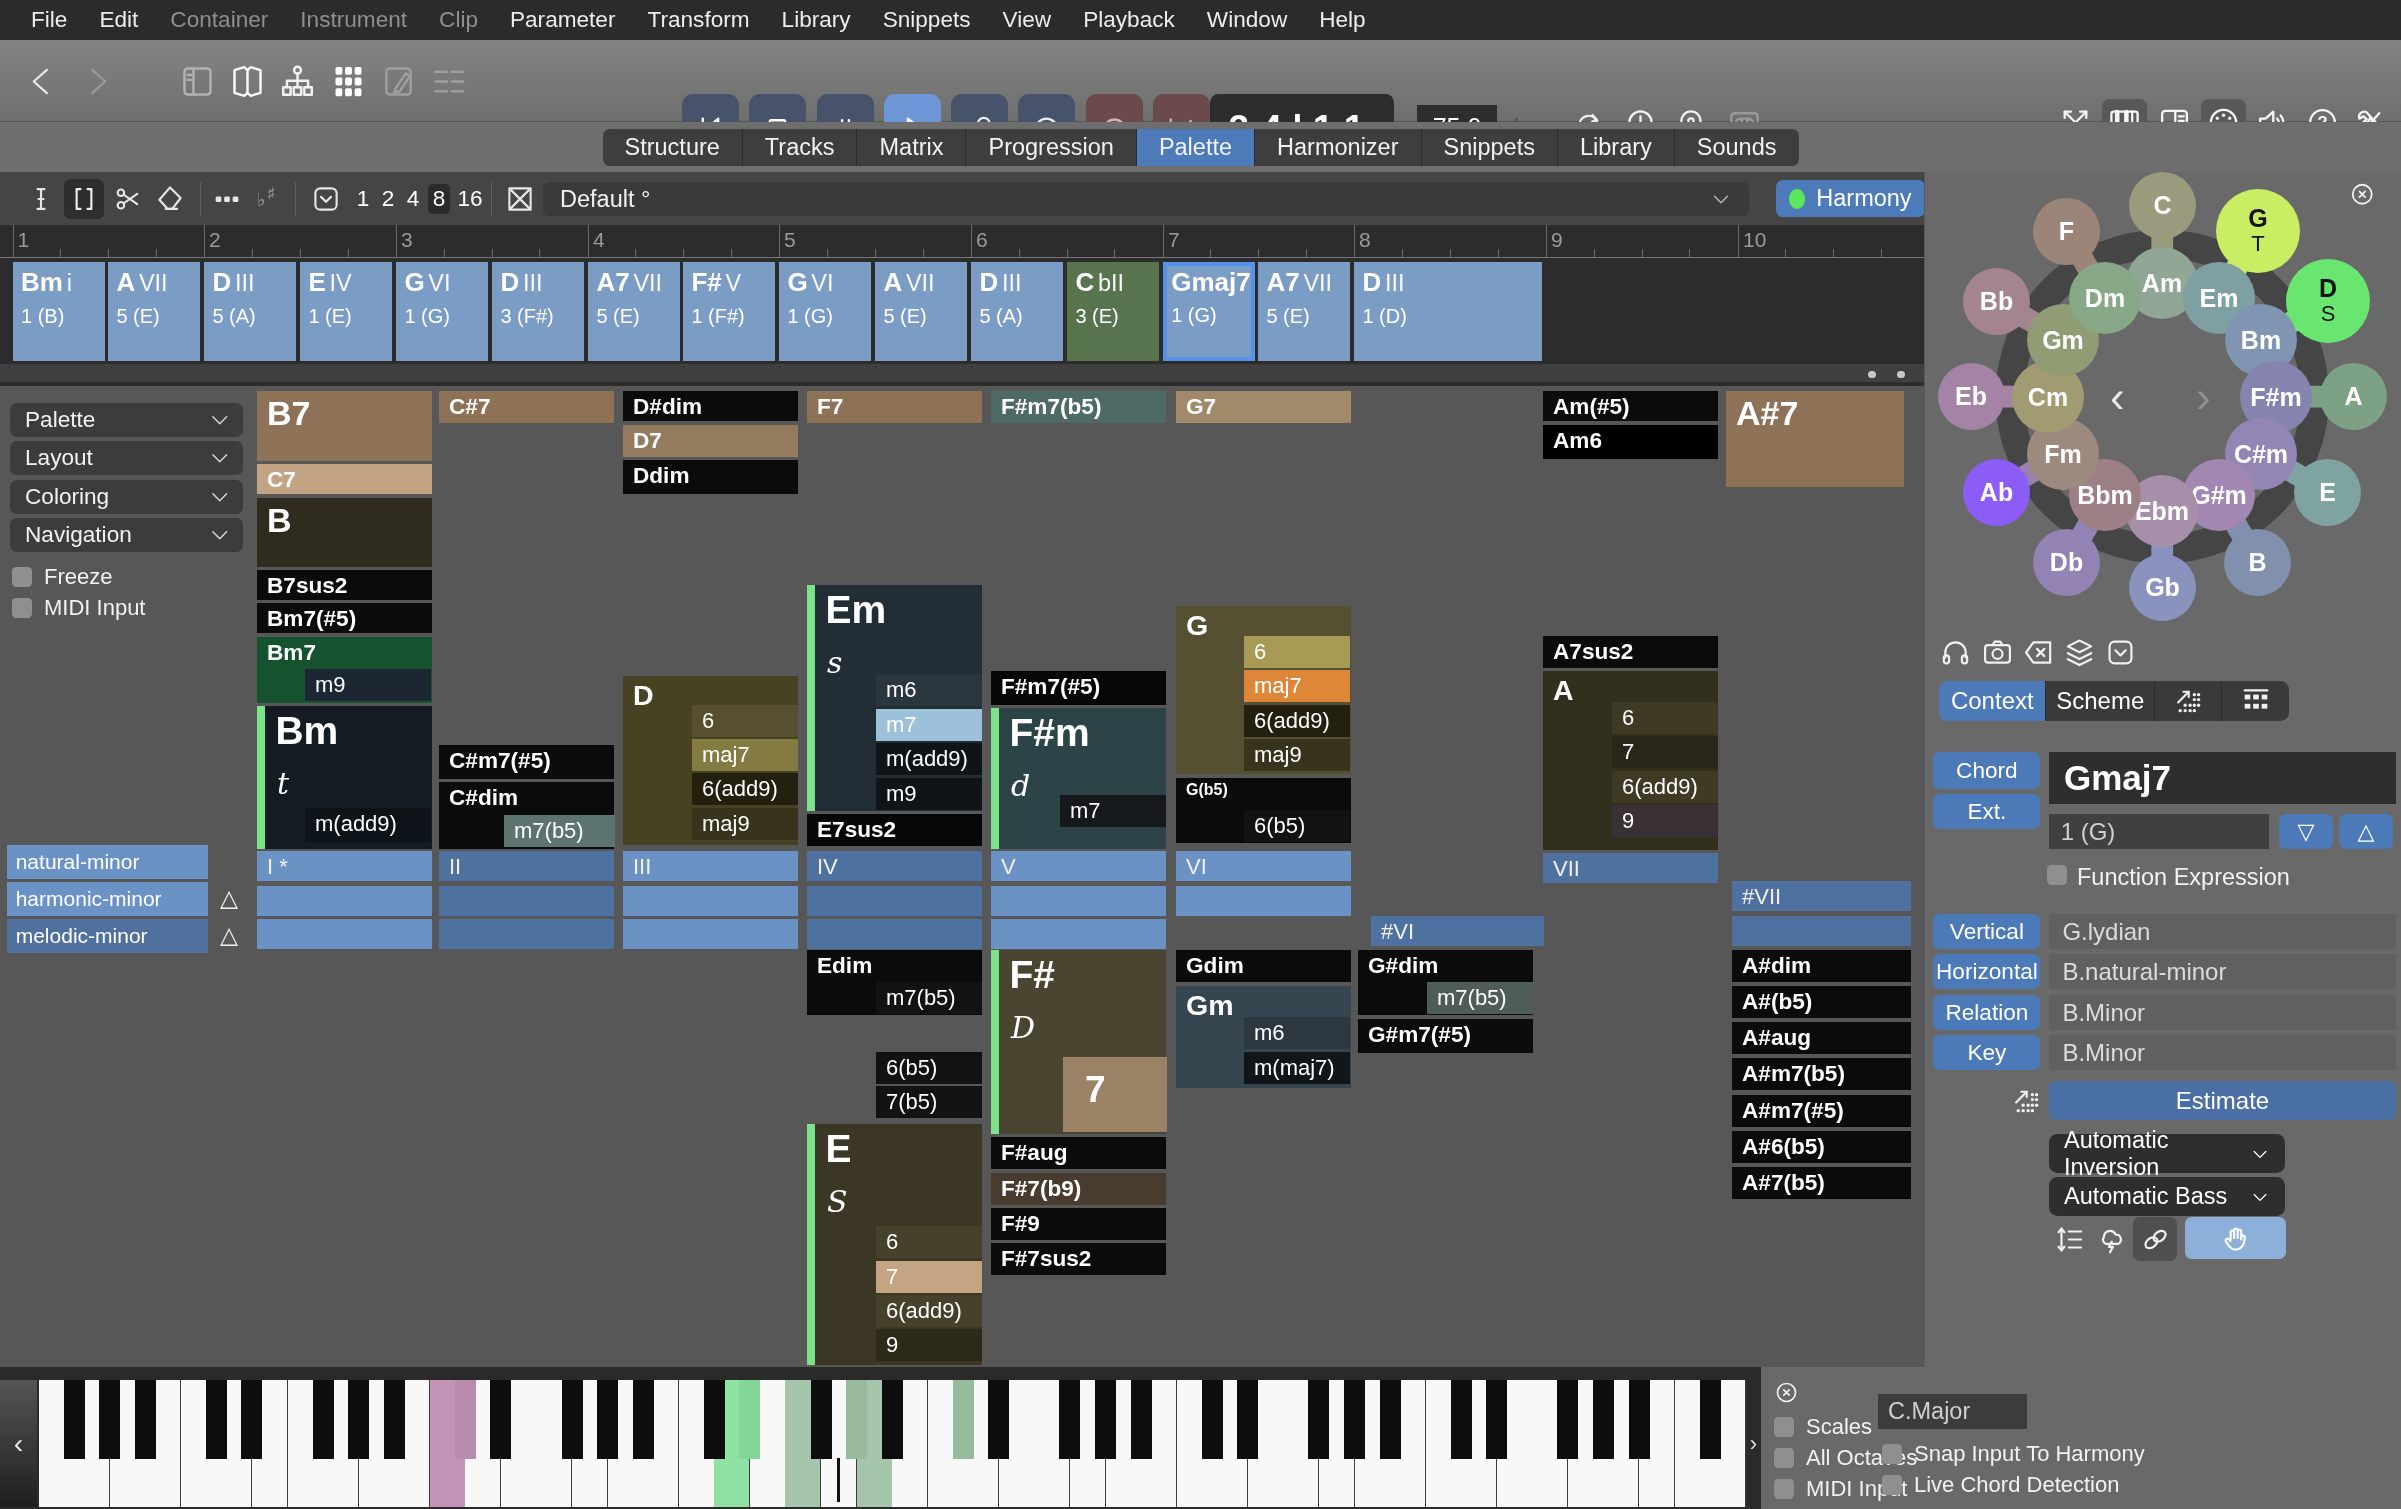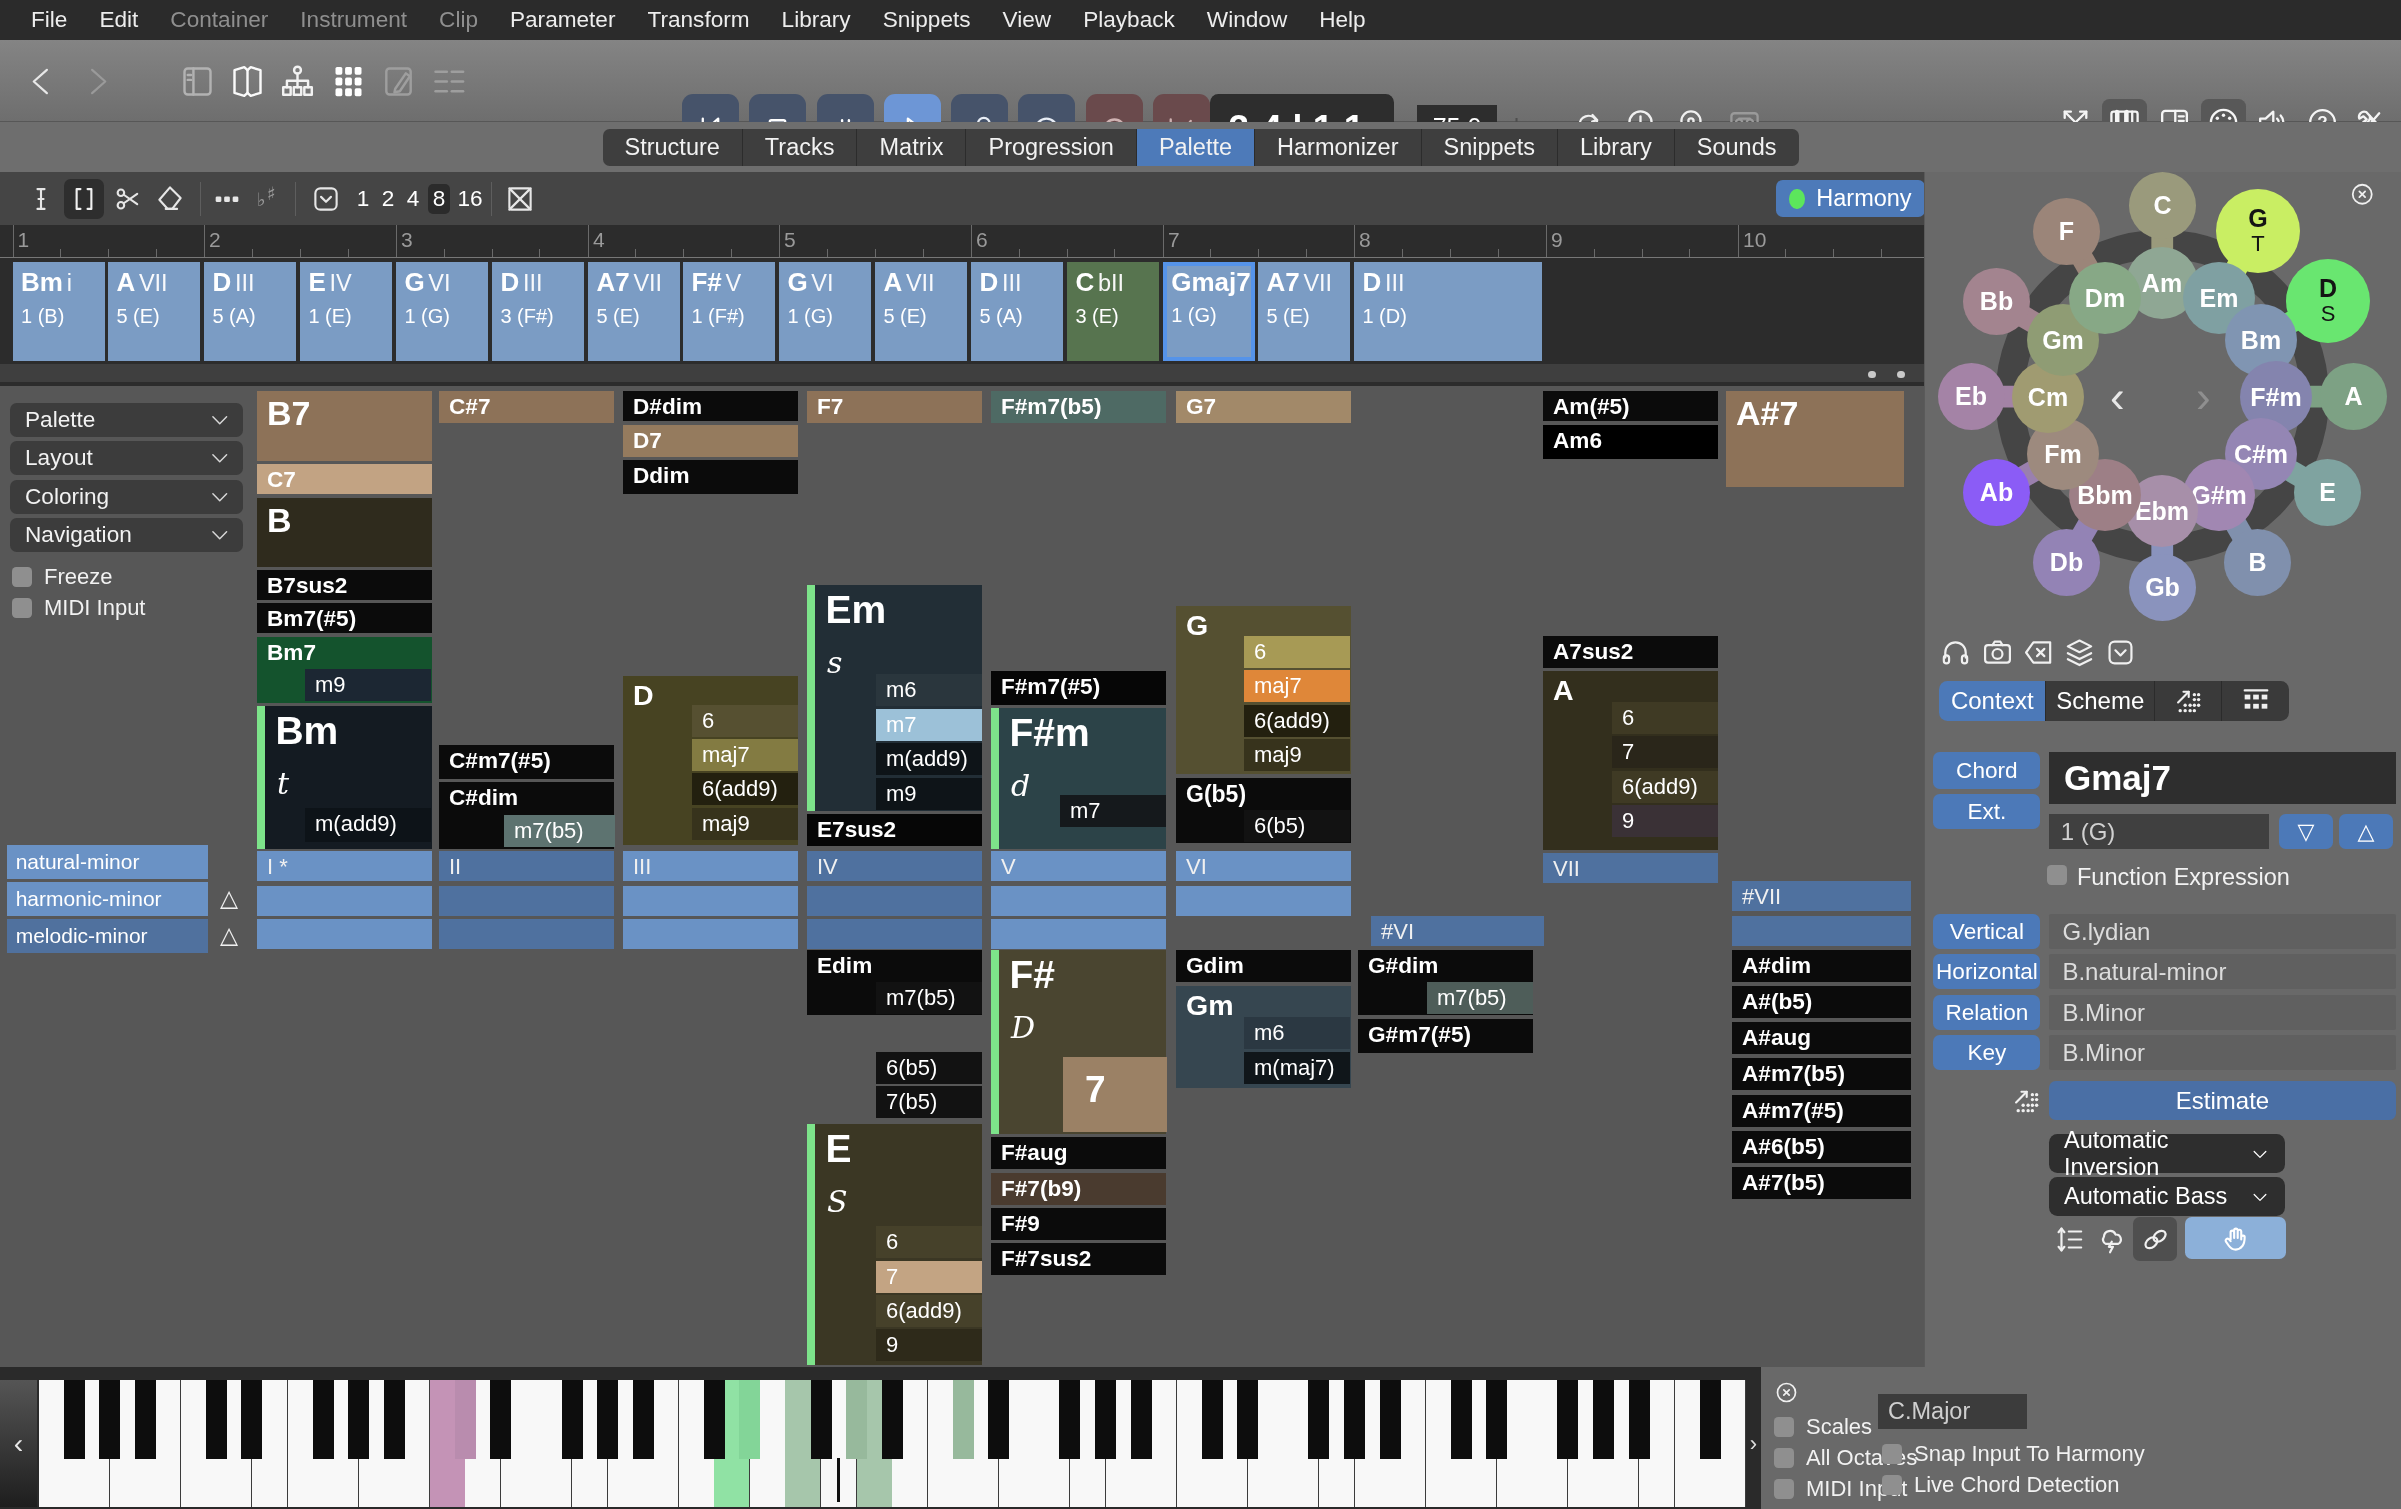--- a/index.html
+++ b/index.html
@@ -405,20 +405,28 @@
       <div class="numpill" style="left: 428px; width: 22px; background: rgb(43, 43, 43); border-radius: 5px;">8</div>
       <div class="numpill" style="left: 453px; width: 34px;">16</div>
       <div class="t2sep" style="left: 491px;"></div>
       <div class="abs" style="left: 503px; top: 10px;"><span class="ic" style="color: rgb(230, 230, 230);">
           <svg width="34" height="34" viewBox="0 0 24 24">
             <rect x="4.5" y="4.5" width="15" height="15" rx="1.5"></rect>
             <line x1="4.5" y1="4.5" x2="19.5" y2="19.5"></line>
             <line x1="19.5" y1="4.5" x2="4.5" y2="19.5"></line>
           </svg>
         </span></div>
+      <div class="abs" id="preset-field">
+        <span>Default °</span>
+        <span class="ic" style="color: rgb(181, 181, 181);">
+          <svg width="22" height="22" viewBox="0 0 24 24">
+            <polyline points="5,9 12,16 19,9"></polyline>
+          </svg>
+        </span>
+      </div>
       <div class="abs" id="harmony-badge">
         <div id="harmony-dot"></div>
         <span id="harmony-label">Harmony</span>
       </div>
     </div>
   <div class="abs" id="timeline">
       <div id="ruler-base"></div>
       <div class="ruler-line" style="left: 12.6px;"></div>
       <div class="ruler-num" style="left: 17.6px;">1</div>
       <div class="ruler-tick" style="left: 60px;"></div>
@@ -691,21 +699,21 @@
         <div class="blk-lbl" style="font-size: 22.6px;">G7</div>
       </div>
       <div class="blk" style="left: 1176px; top: 220px; width: 175px; height: 168px; background: rgb(85, 80, 49);">
         <div class="blk-lbl" style="font-size: 28.5px;">G</div>
       </div>
       <div class="sub" style="left: 1244px; top: 250px; width: 106px; height: 32px; background: rgb(167, 154, 85);">6</div>
       <div class="sub" style="left: 1244px; top: 284px; width: 106px; height: 32px; background: rgb(223, 135, 57);">maj7</div>
       <div class="sub" style="left: 1244px; top: 319px; width: 106px; height: 32px; background: rgb(35, 32, 15);">6(add9)</div>
       <div class="sub" style="left: 1244px; top: 353px; width: 106px; height: 32px; background: rgb(55, 51, 28);">maj9</div>
       <div class="blk" style="left: 1176px; top: 392px; width: 175px; height: 65px; background: rgb(11, 11, 11);">
-        <div class="blk-lbl" style="font-size: 23px;">G(b5)</div>
+        <div class="blk-lbl" style="font-size: 16px;">G(b5)</div>
       </div>
       <div class="sub" style="left: 1244px; top: 424px; width: 106px; height: 32px; background: rgb(18, 18, 18);">6(b5)</div>
       <div class="blk" style="left: 1176px; top: 564px; width: 175px; height: 32px; background: rgb(11, 11, 11);">
         <div class="blk-lbl" style="font-size: 22.6px;">Gdim</div>
       </div>
       <div class="blk" style="left: 1176px; top: 600px; width: 175px; height: 102px; background: rgb(54, 70, 80);">
         <div class="blk-lbl" style="font-size: 28.5px;">Gm</div>
       </div>
       <div class="sub" style="left: 1244px; top: 631px; width: 106px; height: 32px; background: rgb(43, 56, 66);">m6</div>
       <div class="sub" style="left: 1244px; top: 666px; width: 106px; height: 32px; background: rgb(16, 22, 26);">m(maj7)</div>

